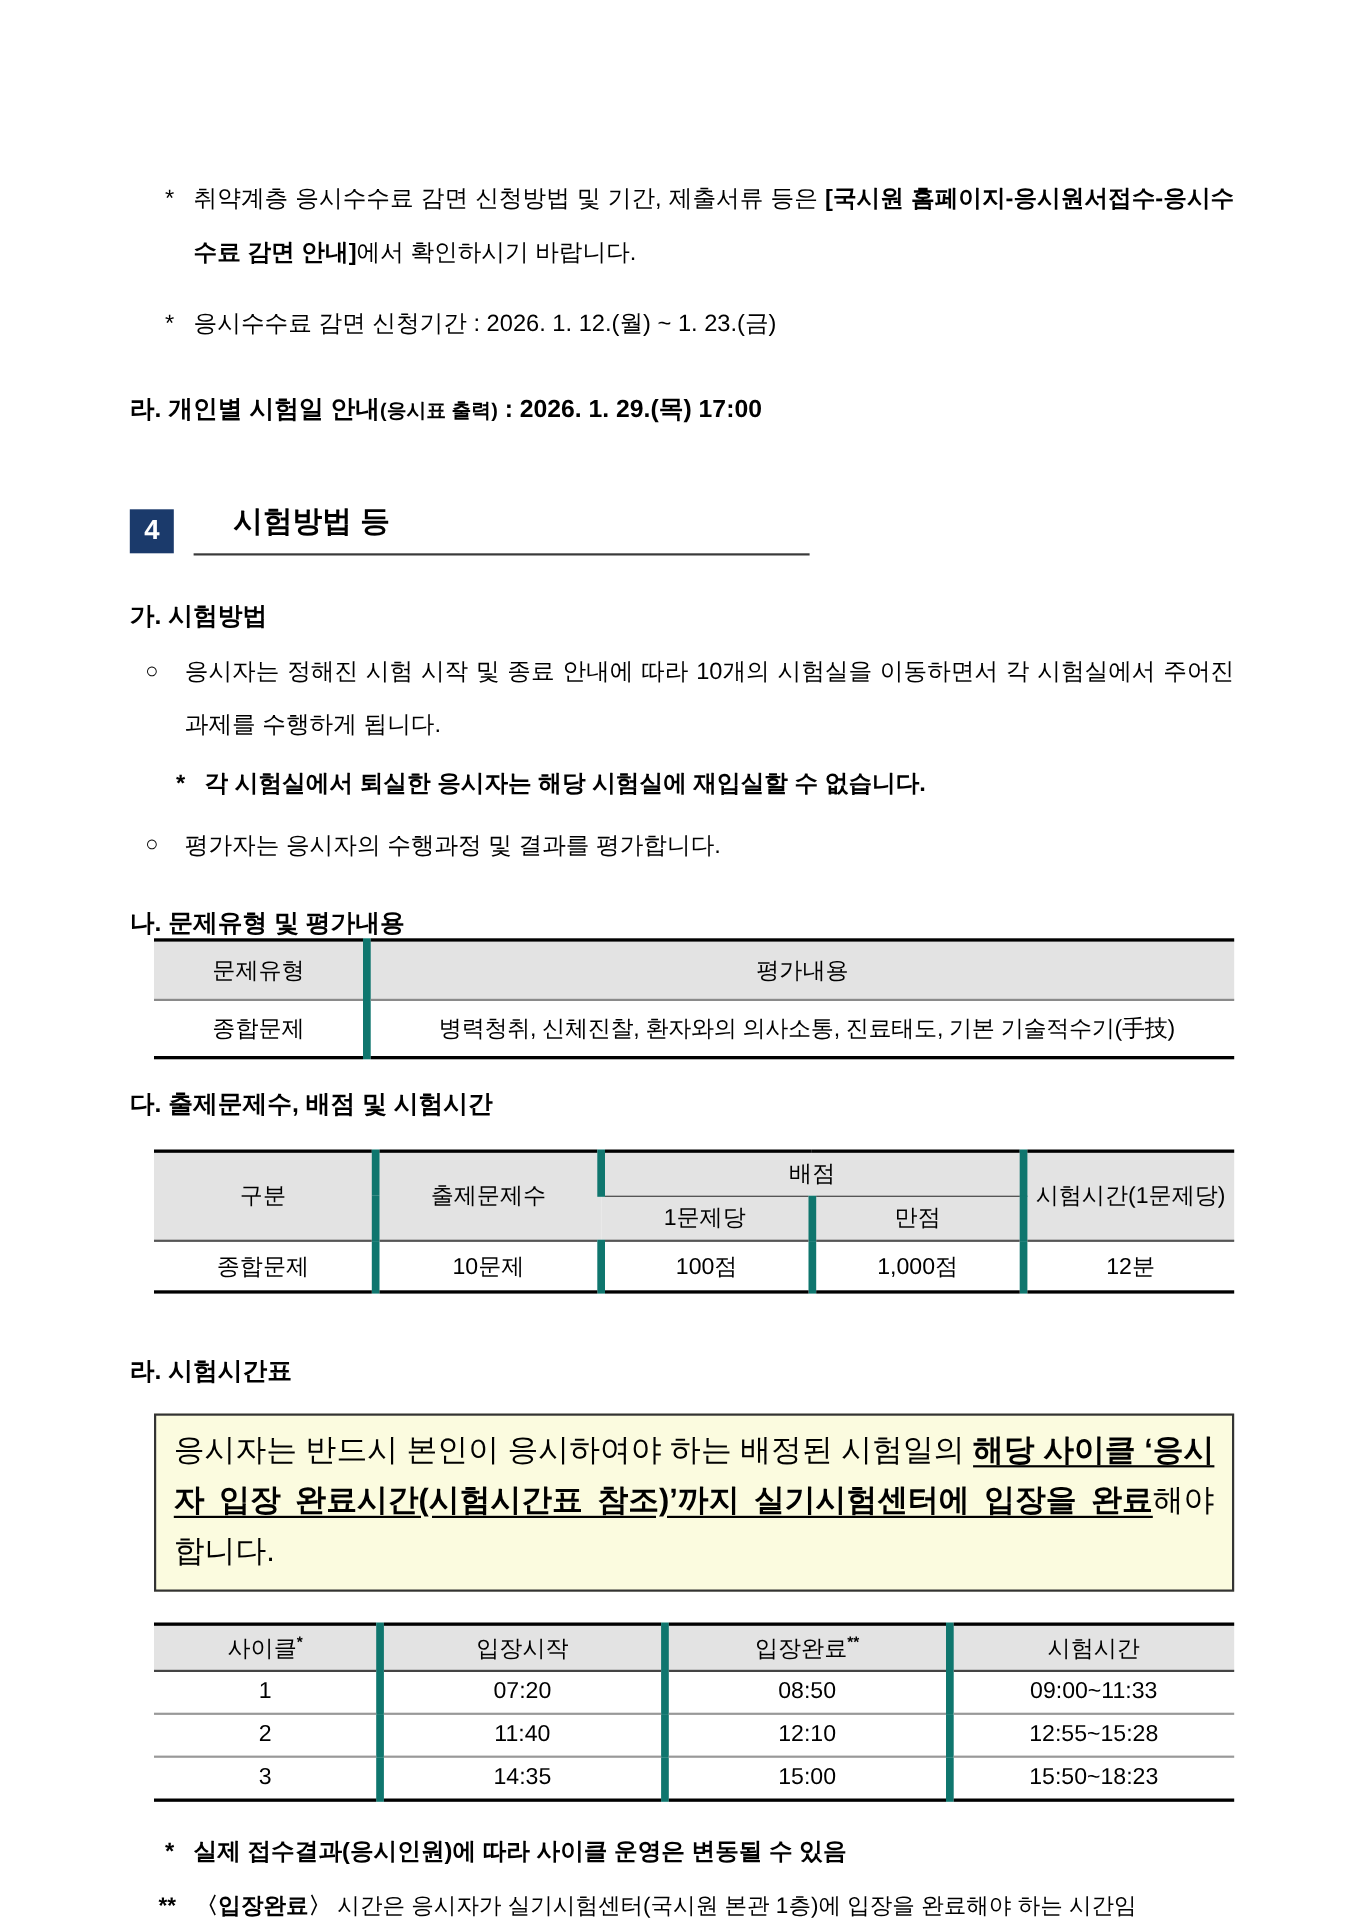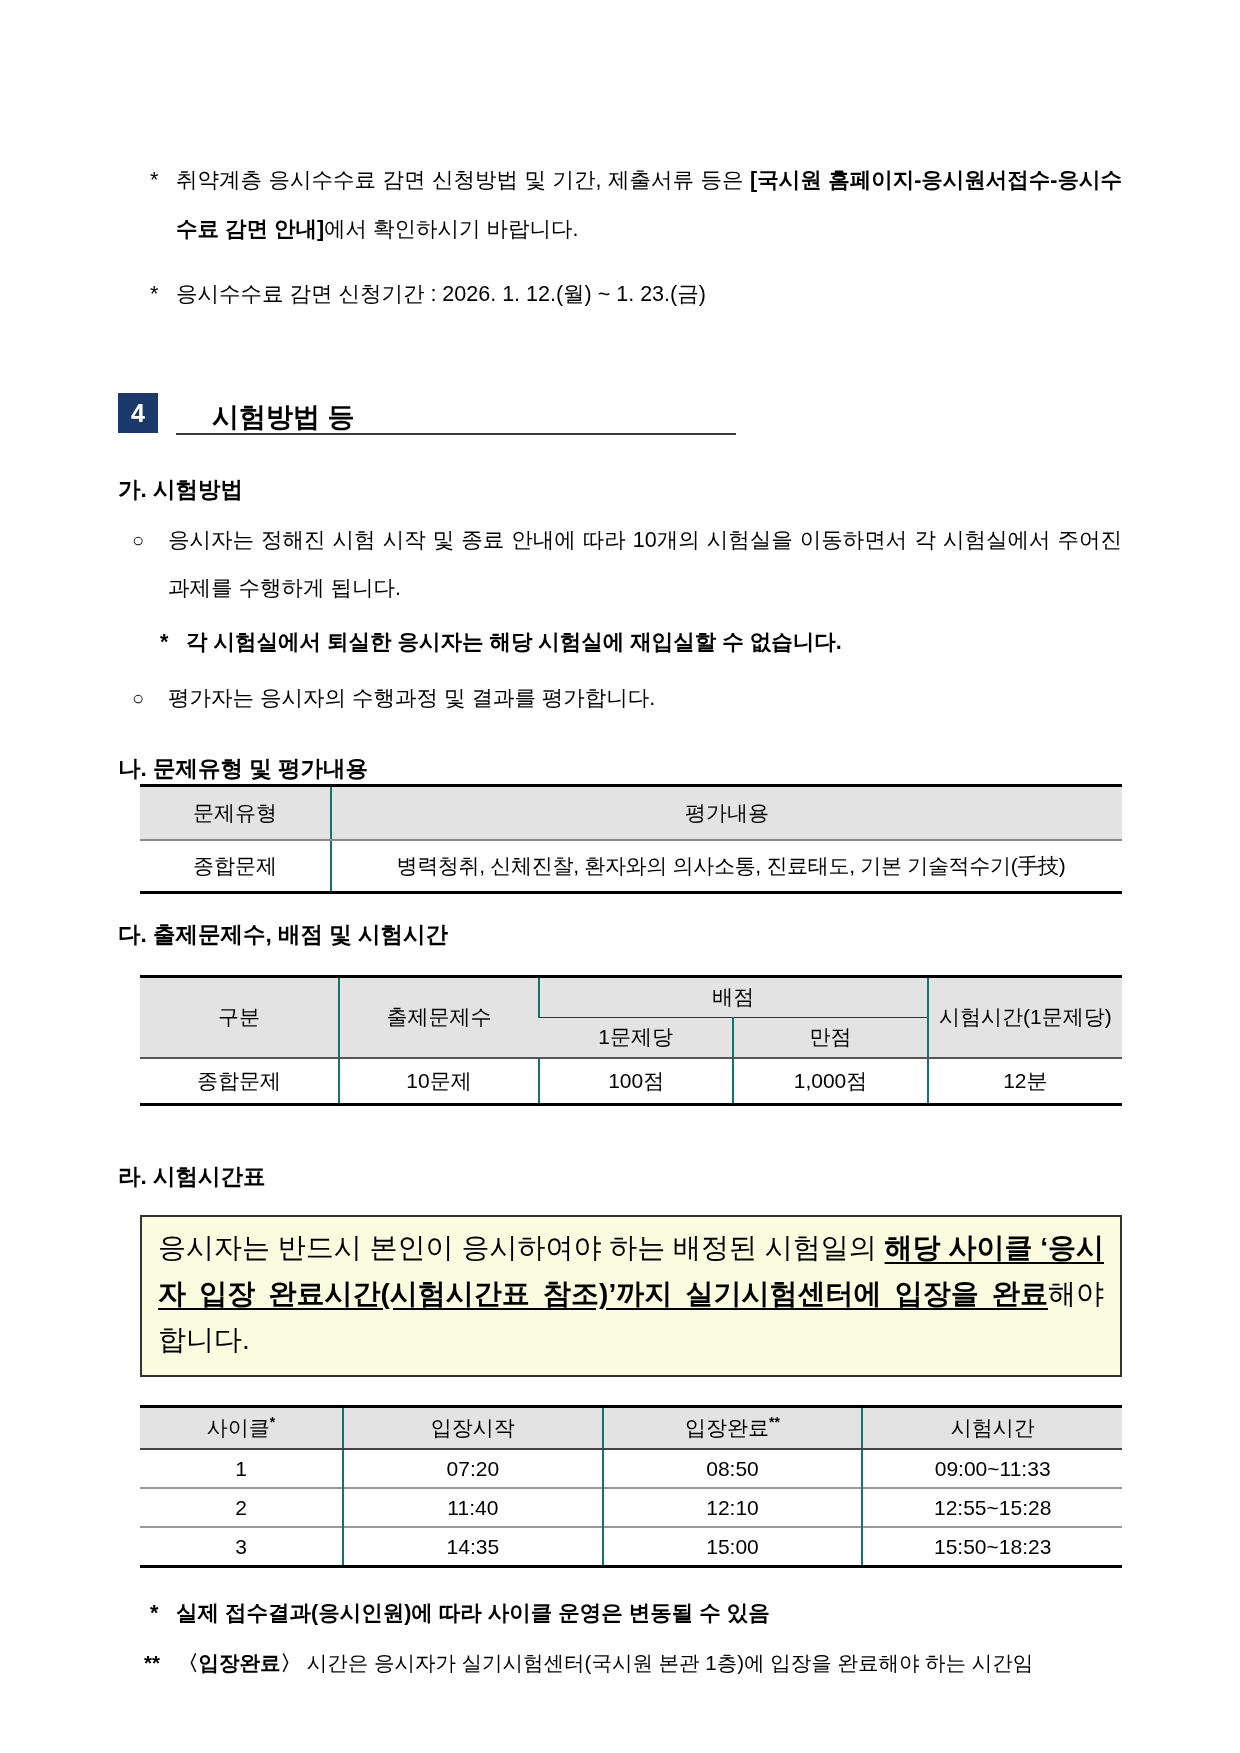--- a/index.html
+++ b/index.html
@@ -65,21 +65,21 @@
     font-weight: bold;
     display: flex;
     align-items: center;
     justify-content: center;
     margin-bottom: 2px;
   }
   .section-title-line {
     width: 524px;
     margin-left: 18px;
     border-bottom: 2px solid #3a3a3a;
-    padding: 0 0 0 36px;
+    padding: 0 0 13px 36px;
   }
   .section-title-line h2 {
     margin: 0;
     font-size: 27px;
     font-weight: bold;
     line-height: 1.1;
   }
   .h-method { margin-top: 40px; }
 
   
@@ -124,21 +124,21 @@
   .t3 { margin-top: 28px; }
   table.doc {
     border-top: 3px solid #000;
     border-bottom: 3px solid #000;
   }
   table.doc th {
     background: var(--table-header-bg, #e3e3e3);
     font-weight: normal;
   }
   table.doc th, table.doc td {
-    border-left: 2px solid #0f766e;
+    border-left: 7px solid #0f766e;
     padding: 0 6px;
   }
   table.doc th:first-child, table.doc td:first-child { border-left: none; }
 
   .t1 th { height: 52px; border-bottom: 2px solid #8a8a8a; }
   .t1 td { height: 50px; }
   .t1 .c-type { width: 178px; }
   .t1 td.eval { text-align: center; padding-left: 14px; letter-spacing: -0.3px; }
 
   .t2 th { height: 39px; }
@@ -205,20 +205,21 @@
   <div class="note n1">
     <span class="marker">*</span>
     <span class="nbody"><span>취약계층 응시수수료 감면 신청방법 및 기간, 제출서류 등은 </span><b>[국시원 홈페이지-응시원서접수-응시수수료 감면 안내]</b><span>에서 확인하시기 바랍니다.</span></span>
   </div>
 
   <div class="note n2">
     <span class="marker">*</span>
     <span class="nbody">응시수수료 감면 신청기간 : 2026. 1. 12.(월) ~ 1. 23.(금)</span>
   </div>
 
+  <h3 class="h-item h-exam-date"><span>라. 개인별 시험일 안내</span><span class="small">(응시표 출력)</span><span> : 2026. 1. 29.(목) 17:00</span></h3>
 
   <div class="section-head">
     <div class="section-num">4</div>
     <div class="section-title-line">
       <h2>시험방법 등</h2>
     </div>
   </div>
 
   <h3 class="h-item h-method">가. 시험방법</h3>
 

